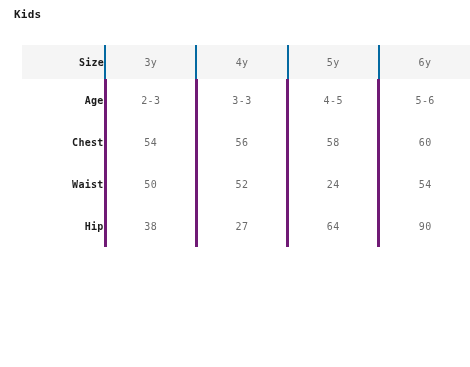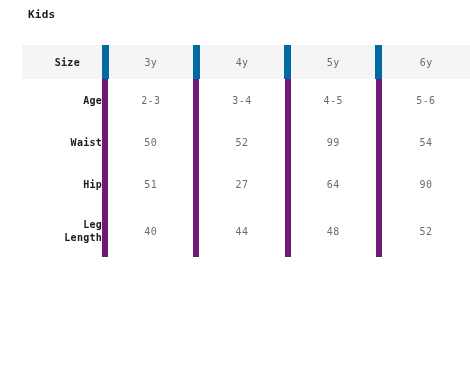--- a/index.html
+++ b/index.html
@@ -11,21 +11,21 @@
     width: 470px;
     height: 367px;
     font-family: "DejaVu Sans Mono", "Liberation Mono", monospace;
     overflow: hidden;
     position: relative;
   }
 
   
   .page-title {
     position: absolute;
-    left: 28px;
+    left: 14px;
     top: 8px;
     font-size: 11px;
     font-weight: bold;
     color: #1a1a1a;
     letter-spacing: 0.2px;
     line-height: 14px;
   }
 
   
   .size-table-wrap {
@@ -57,32 +57,32 @@
 
   
   thead tr {
     height: 34px;
   }
   thead th {
     background: #f5f5f5;
     height: 34px;
   }
   thead th.hdr-label {
-    text-align: center;
+    text-align: right;
     padding-left: 11px;
     font-weight: bold;
     color: #1a1a1a;
     letter-spacing: 0.3px;
   }
   thead th.hdr-size {
     text-align: center;
     font-weight: normal;
     color: #6b6b6b;
     letter-spacing: 0.3px;
-    border-left: 7px solid #0369a1;
+    border-left: 2px solid #0369a1;
   }
 
   
   tbody tr {
     height: 42px;
   }
   tbody tr.row-tall { height: 52px; }
 
   tbody td.cell-label {
     text-align: right;
@@ -90,21 +90,21 @@
     font-weight: bold;
     color: #1a1a1a;
     letter-spacing: 0.3px;
     line-height: 13px;
     white-space: pre-line;
   }
   tbody td.cell-value {
     text-align: center;
     color: #6b6b6b;
     letter-spacing: 0.4px;
-    border-left: 6px solid #701a75;
+    border-left: 3px solid #701a75;
   }
 </style>
 </head>
 <body>
 
 <div class="page-title">Kids</div>
 
 <div class="size-table-wrap">
   <table class="size-table">
     <colgroup>
@@ -120,41 +120,40 @@
         <th class="hdr-size">3y</th>
         <th class="hdr-size">4y</th>
         <th class="hdr-size">5y</th>
         <th class="hdr-size">6y</th>
       </tr>
     </thead>
     <tbody>
       <tr>
         <td class="cell-label">Age</td>
         <td class="cell-value">2-3</td>
-        <td class="cell-value">3-4</td>
+        <td class="cell-value">3-3</td>
         <td class="cell-value">4-5</td>
         <td class="cell-value">5-6</td>
+      </tr>
+      <tr>
+        <td class="cell-label">Chest</td>
+        <td class="cell-value">54</td>
+        <td class="cell-value">56</td>
+        <td class="cell-value">58</td>
+        <td class="cell-value">60</td>
       </tr>
       <tr>
         <td class="cell-label">Waist</td>
         <td class="cell-value">50</td>
         <td class="cell-value">52</td>
-        <td class="cell-value">99</td>
+        <td class="cell-value">24</td>
         <td class="cell-value">54</td>
       </tr>
       <tr>
         <td class="cell-label">Hip</td>
-        <td class="cell-value">51</td>
+        <td class="cell-value">38</td>
         <td class="cell-value">27</td>
         <td class="cell-value">64</td>
         <td class="cell-value">90</td>
-      </tr>
-      <tr class="row-tall">
-        <td class="cell-label">Leg
-Length</td>
-        <td class="cell-value">40</td>
-        <td class="cell-value">44</td>
-        <td class="cell-value">48</td>
-        <td class="cell-value">52</td>
       </tr>
     </tbody>
   </table>
 </div>
 
 </body></html>

